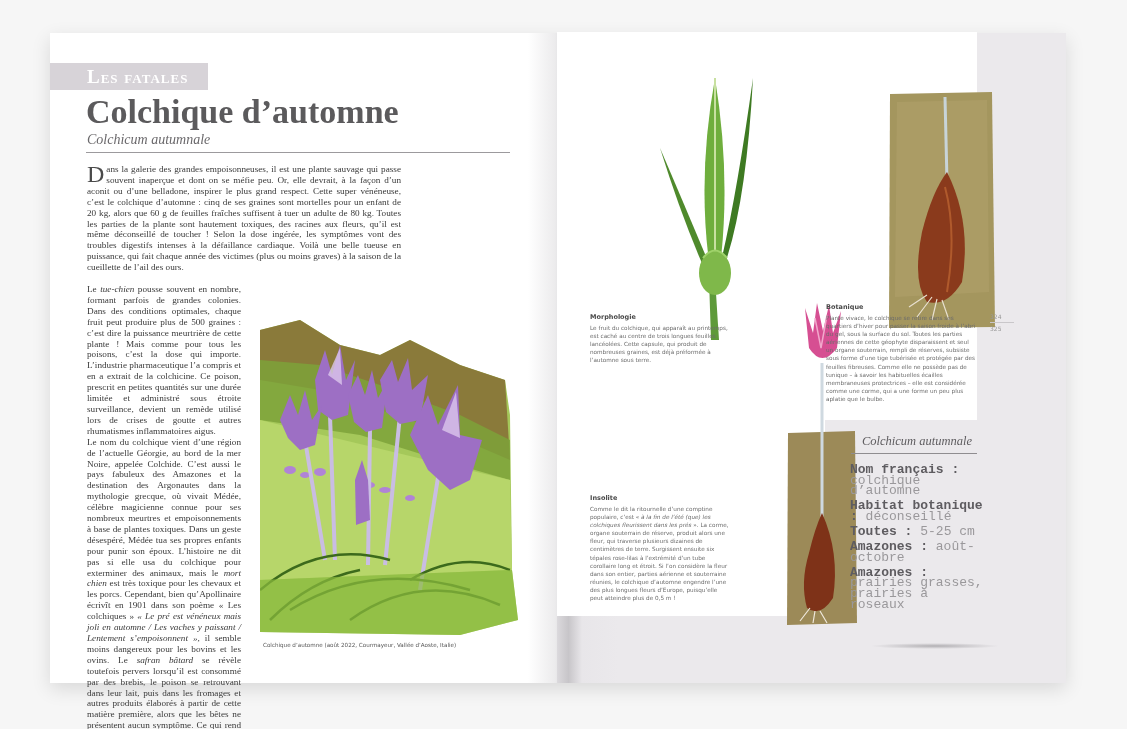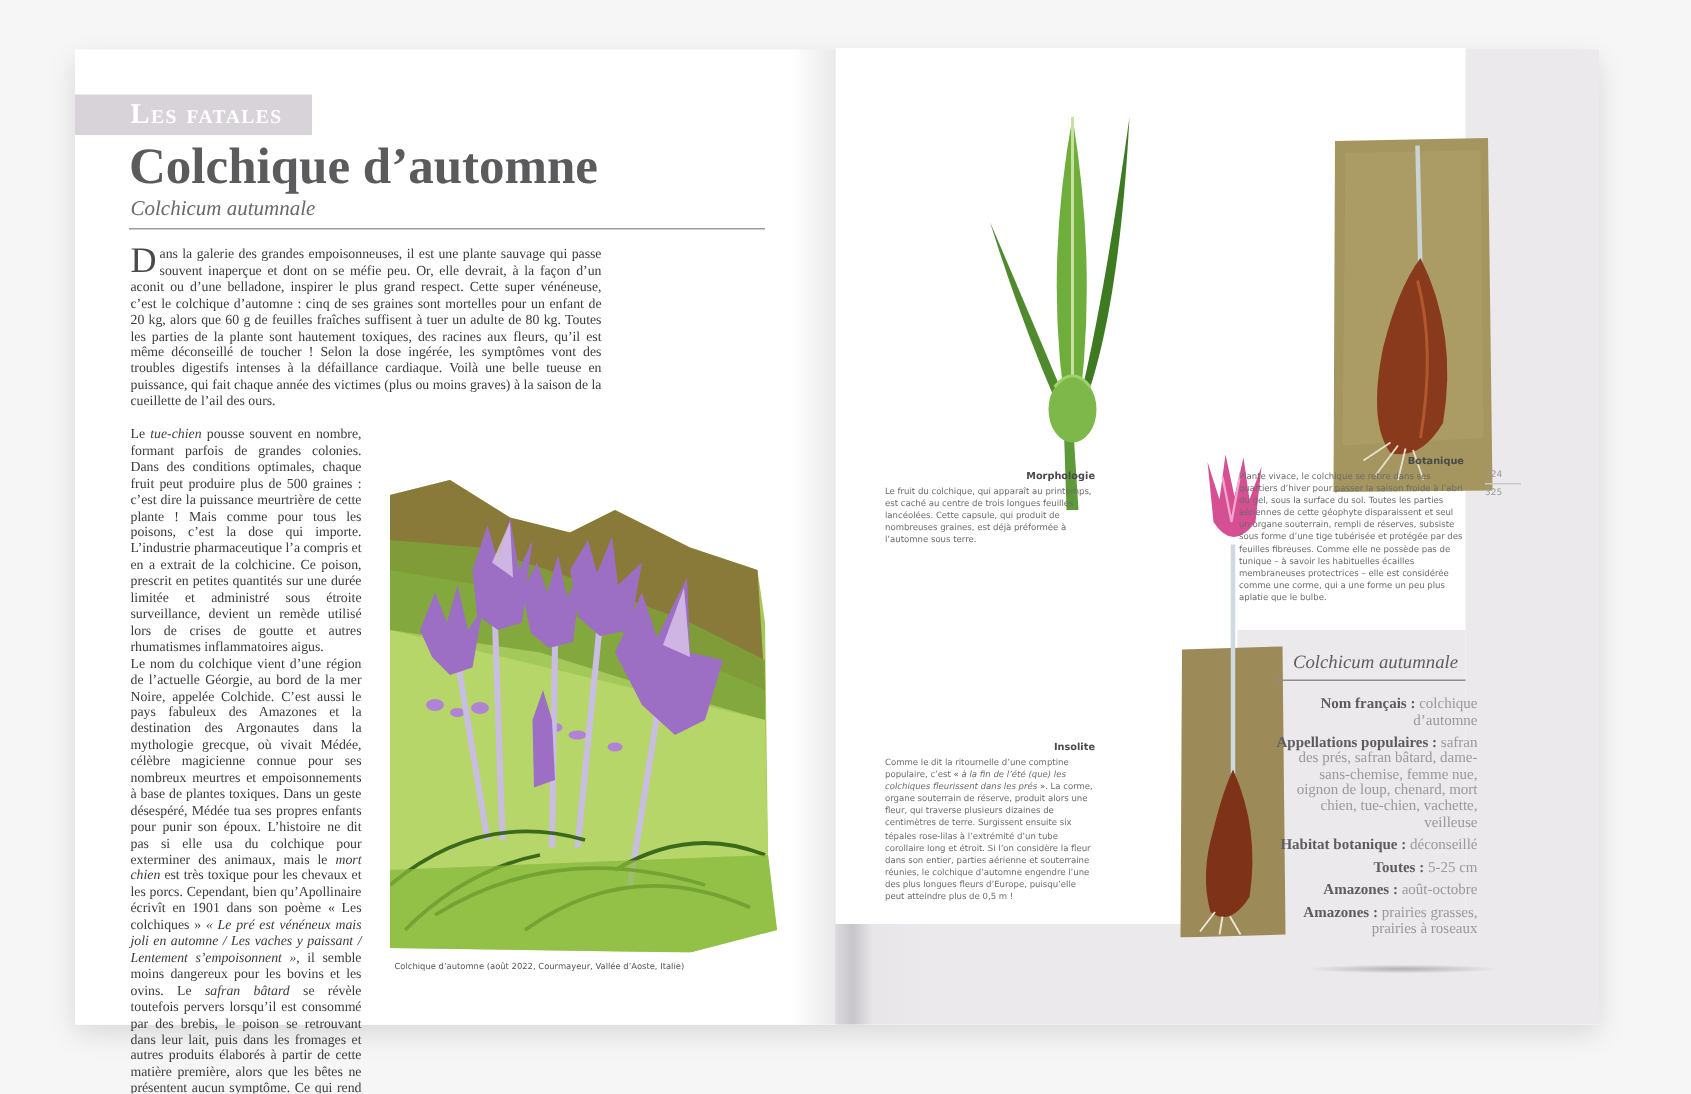--- a/index.html
+++ b/index.html
@@ -25,33 +25,33 @@
   .col p { margin-bottom: 0; }
   .col i, .lead i { font-style: italic; }
 
   .illus-left { position: absolute; left: 210px; top: 287px; width: 258px; height: 315px; }
   .caption-left { position: absolute; left: 213px; top: 609px; font-family: "DejaVu Sans", sans-serif; font-size: 5.6px; color: #555; }
 
   .white-panel { position: absolute; left: 557px; top: 32px; width: 420px; height: 584px; background: #ffffff; }
   .cut-panel { position: absolute; left: 825px; top: 420px; width: 152px; height: 196px; background: #ebe9ec; }
 
   .sans { font-family: "DejaVu Sans", sans-serif; }
-  .box-title { font-weight: bold; font-size: 6.5px; color: #4a4a4a; margin-bottom: 3px; text-align: right; }
+  .box-title { font-weight: bold; font-size: 6.5px; color: #4a4a4a; margin-bottom: 3px; }
   .box-text { font-size: 5.7px; line-height: 8.1px; color: #6b6b6b; }
   .morph { position: absolute; left: 590px; top: 313px; width: 140px; }
   .bota { position: absolute; left: 826px; top: 303px; width: 150px; }
   .insol { position: absolute; left: 590px; top: 494px; width: 140px; }
 
   .folio { position: absolute; left: 990px; top: 313px; font-family: "DejaVu Sans", sans-serif; font-size: 6px; color: #999; }
   .folio .n1 { display: block; padding-bottom: 2px; border-bottom: 1px solid #c9c7ca; width: 24px; }
   .folio .n2 { display: block; padding-top: 2px; }
 
   .sheet-title { position: absolute; left: 852px; top: 434px; width: 130px; text-align: center; font-style: italic; font-size: 12.5px; color: #5e5c5f; font-family: "Liberation Serif", serif; }
   .sheet-rule { position: absolute; left: 851px; top: 453px; width: 126px; height: 1px; background: #8f8d90; }
-  .sheet-list { position: absolute; left: 850px; top: 465px; width: 135px; font-family: Liberation Serif, serif; font-size: 10px; line-height: 10.6px; color: #9a989b; text-align: right; }
+  .sheet-list { position: absolute; left: 850px; top: 465px; width: 135px; font-family: Liberation Mono, monospace; font-size: 13px; line-height: 10.6px; color: #9a989b; }
   .sheet-list .row { margin-bottom: 4.5px; }
   .sheet-list b { color: #5e5c60; font-weight: bold; }
   .sheet-shadow { position: absolute; left: 870px; top: 643px; width: 130px; height: 6px; border-radius: 50%; background: radial-gradient(ellipse at center, rgba(120,118,122,0.5) 0%, rgba(120,118,122,0) 70%); }
 
   .illus { position: absolute; }
 </style>
 </head>
 <body>
 
 <div class="spread">
@@ -168,19 +168,18 @@
 
 <div class="folio">
   <span class="n1">324</span>
   <span class="n2">325</span>
 </div>
 
 <div class="sheet-title">Colchicum autumnale</div>
 <div class="sheet-rule"></div>
 <div class="sheet-list">
   <div class="row"><b>Nom français :</b><span> colchique d’automne</span></div>
-  <div class="row"><b>Appellations populaires :</b><span> safran des prés, safran bâtard, dame-sans-chemise, femme nue, oignon de loup, chenard, mort chien, tue-chien, vachette, veilleuse</span></div>
   <div class="row"><b>Habitat botanique :</b><span> déconseillé</span></div>
   <div class="row"><b>Toutes :</b><span> 5-25 cm</span></div>
   <div class="row"><b>Amazones :</b><span> août-octobre</span></div>
   <div class="row"><b>Amazones :</b><span> prairies grasses, prairies à roseaux</span></div>
 </div>
 <div class="sheet-shadow"></div>
 
 </body></html>

